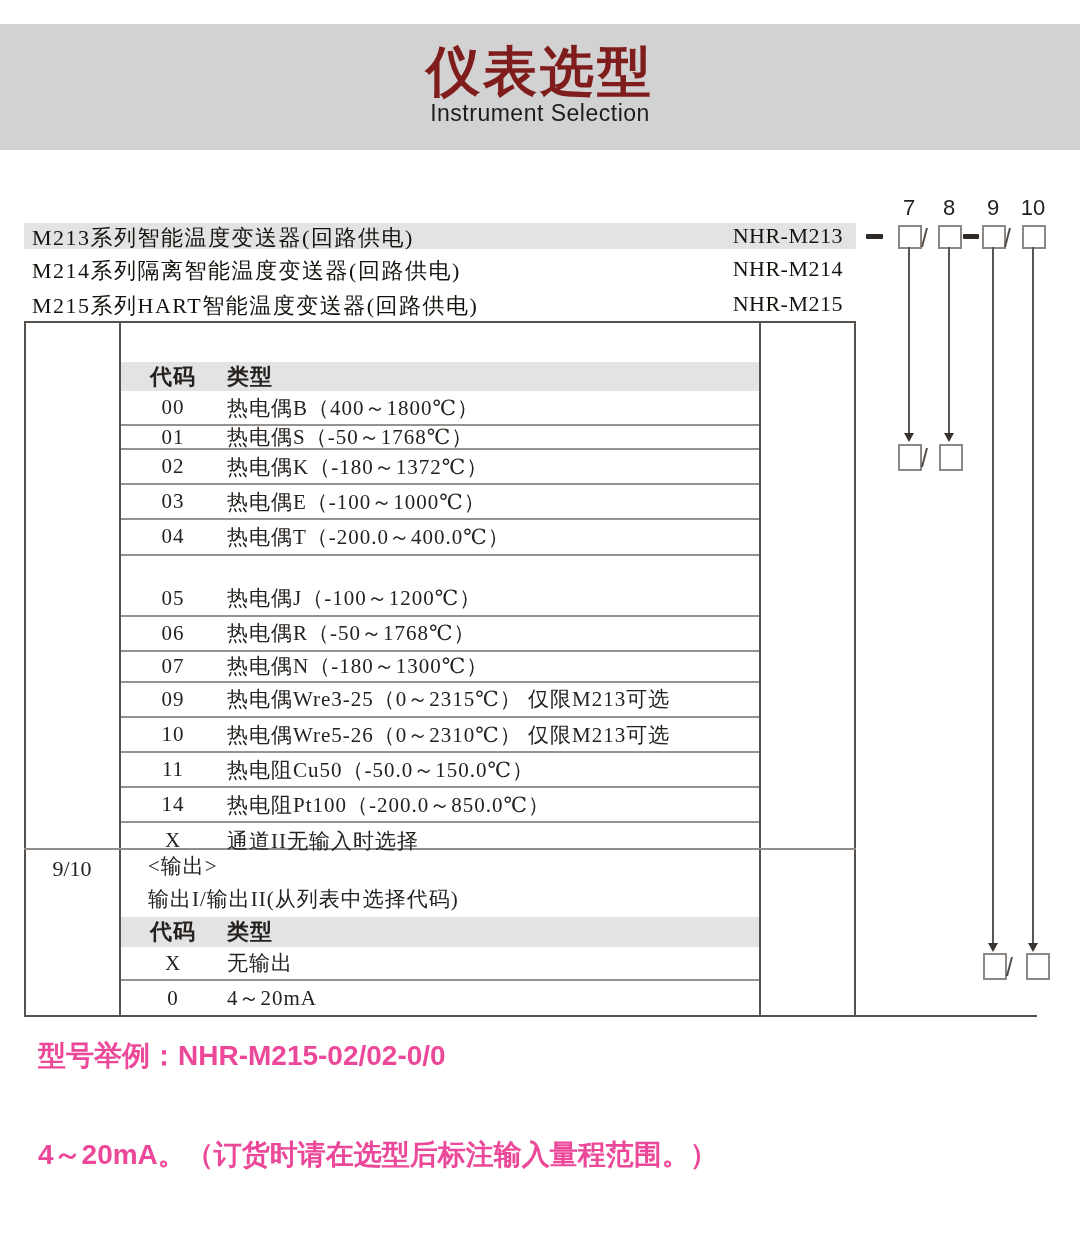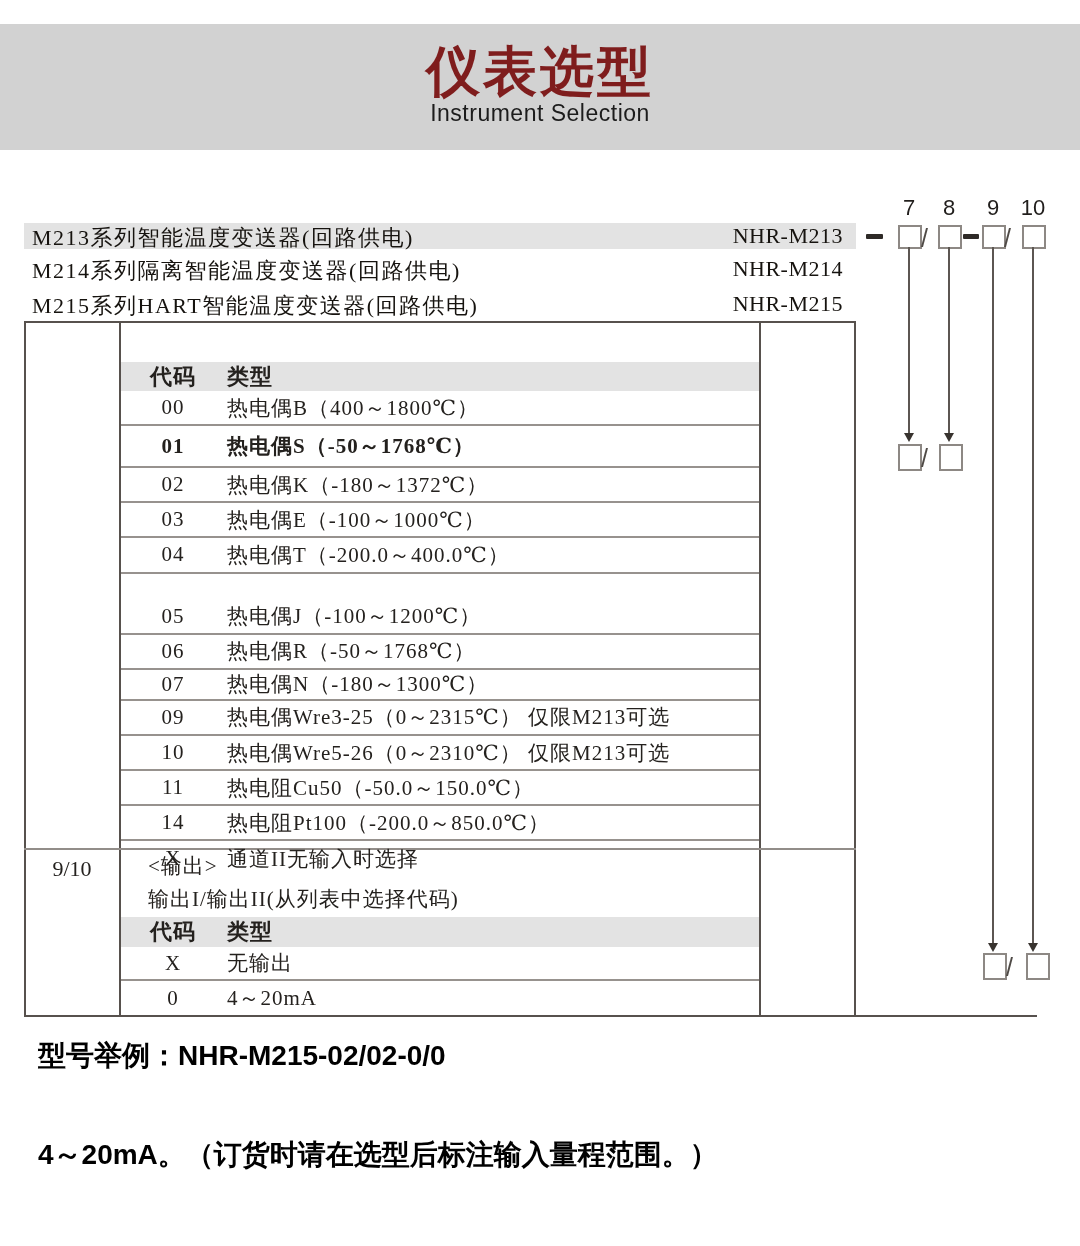--- a/index.html
+++ b/index.html
@@ -41,21 +41,21 @@
   #num0{left:896px;} #num1{left:936px;} #num2{left:980px;} #num3{left:1020px;}
   .selbox{position:absolute;width:20px;height:20px;border:2px solid #8d8884;background:#fff;}
   .dash{position:absolute;height:5px;background:#2e2a27;border-radius:1px;}
   .slash{position:absolute;font-family:"Liberation Sans","DejaVu Sans",sans-serif;
     font-size:25px;color:#4f4a46;line-height:25px;}
   .dline{position:absolute;width:1.5px;background:#5c5652;}
   .arrow{position:absolute;width:0;height:0;border-left:5px solid transparent;
     border-right:5px solid transparent;border-top:9px solid #38332f;}
   
   .example{position:absolute;left:38px;font-family:"Liberation Sans","DejaVu Sans",sans-serif;
-    font-weight:700;color:#000000;font-size:28px;white-space:nowrap;}
+    font-weight:700;color:#ec4899;font-size:28px;white-space:nowrap;}
   #ex1{top:1037px;} #ex2{top:1086px;} #ex3{top:1136px;}
 </style>
 </head>
 <body>
 
 <div id="page">
 
   <div class="banner">
     <span class="zh">仪表选型</span>
     <span class="en">Instrument Selection</span>
@@ -85,21 +85,21 @@
   <div class="inner" style="top:362px;">
     <div class="t-row t-head" style="height:29px;">
       <span class="code-cell">代码</span>
       <span class="type-cell">类型</span>
     </div>
     <div id="input-rows">
         <div class="t-row sep" style="height: 35.15px;">
           <span class="code-cell">00</span>
           <span class="type-cell">热电偶B（400～1800℃）</span>
         </div>
-        <div class="t-row sep" style="height: 42px; font-weight: bold;">
+        <div class="t-row sep" style="height: 24px;">
           <span class="code-cell">01</span>
           <span class="type-cell">热电偶S（-50～1768℃）</span>
         </div>
         <div class="t-row sep" style="height: 35.15px;">
           <span class="code-cell">02</span>
           <span class="type-cell">热电偶K（-180～1372℃）</span>
         </div>
         <div class="t-row sep" style="height: 35.15px;">
           <span class="code-cell">03</span>
           <span class="type-cell">热电偶E（-100～1000℃）</span>

